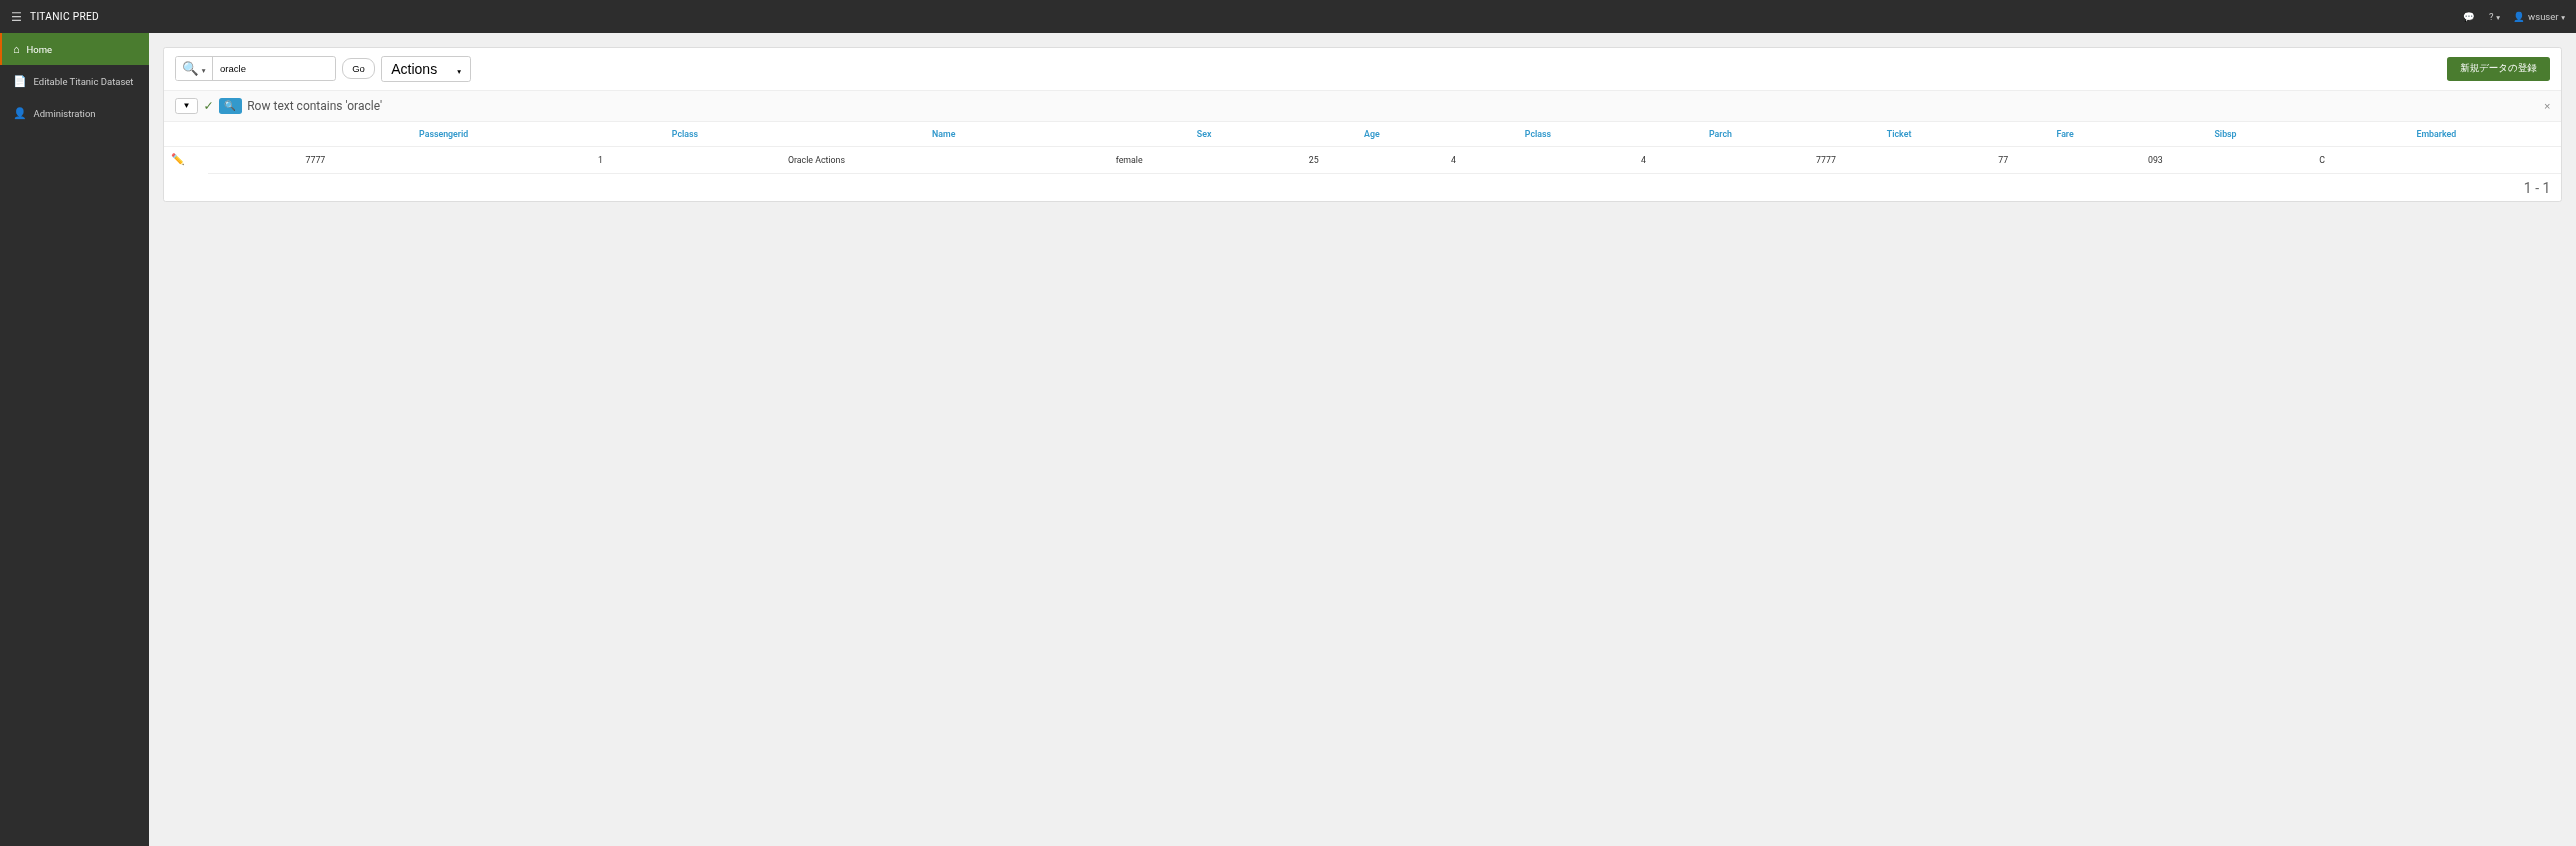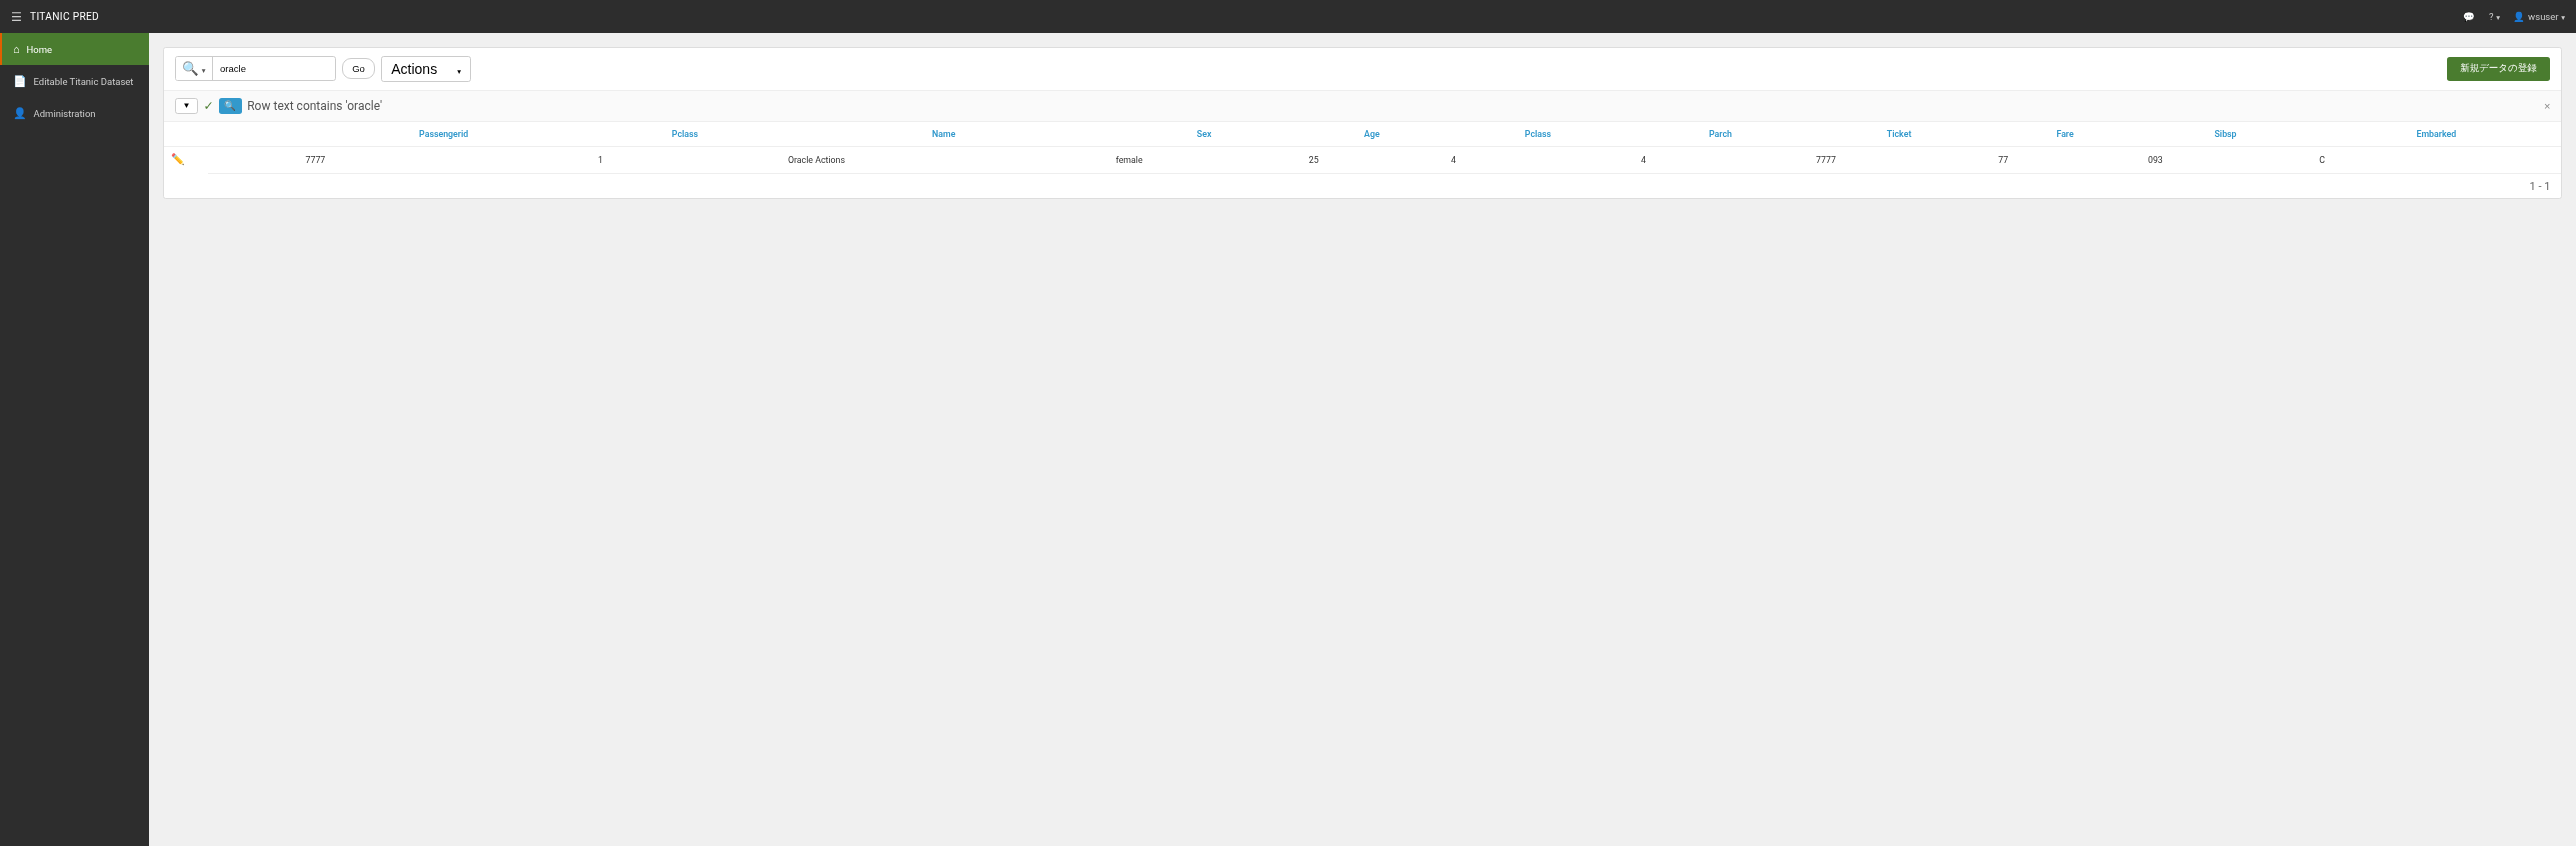--- a/index.html
+++ b/index.html
@@ -196,21 +196,21 @@
       color: #333;
       border-bottom: 0.7px solid #f5f5f5;
     }
     .data-table tr:last-child td { border-bottom: none; }
 
     .edit-icon { color: #3399cc; cursor: pointer; font-size: 11px; }
 
     .pagination-row {
       padding: 5.4px 11px;
       text-align: right;
-      font-size: 11px;
+      font-size: 14px;
       color: #666;
       border-top: 0.7px solid #eee;
       margin-left: 44px;
     }
 
     
     .chevron-down::after { content: "▾"; font-size: 7.5px; }
   </style>
 </head>
 <body>

